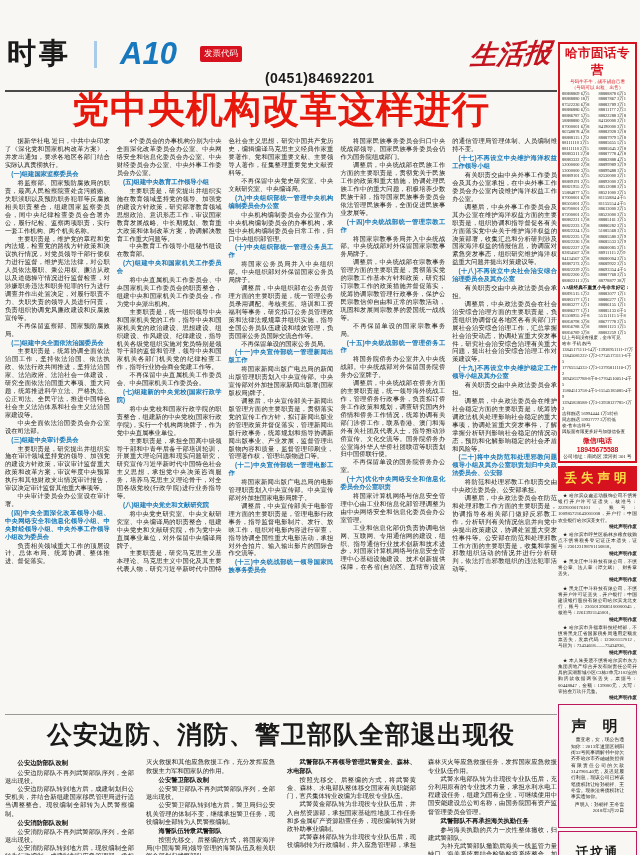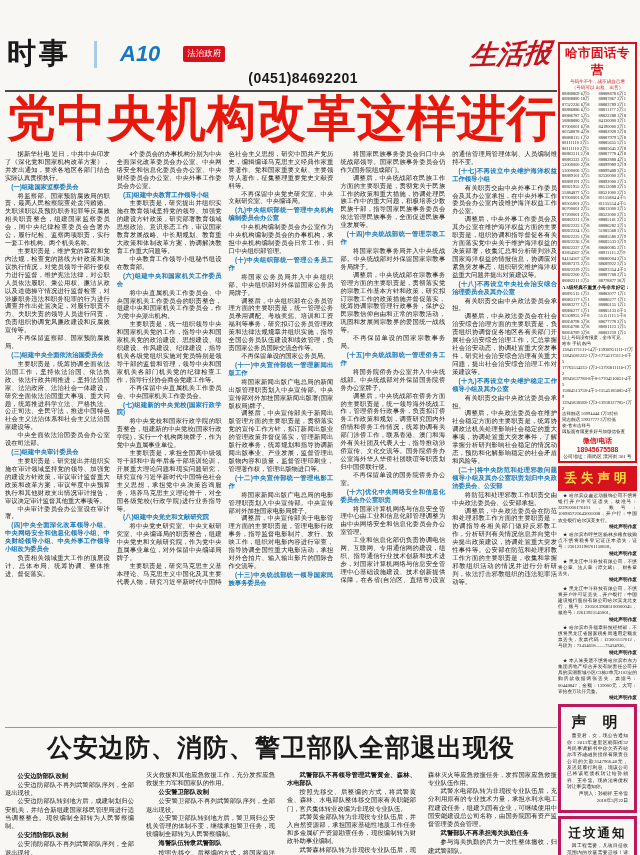--- a/index.html
+++ b/index.html
@@ -10,29 +10,29 @@
   html,body{margin:0;padding:0;}
   body{width:640px;height:855px;background:#f8f7f3;color:var(--ink);
        font-family:"Liberation Serif","DejaVu Serif",serif;overflow:hidden;position:relative;}
   .page{position:absolute;inset:0;}
   .main-area{position:absolute;left:5px;top:0;width:552px;}
 
   
   .masthead{display:flex;align-items:center;gap:23px;padding:22px 0 4px 2px;border-bottom:2px solid #4a4a4a;}
   .m-section{font-size:29px;font-weight:bold;letter-spacing:3px;}
   .m-div{width:3px;height:27px;background:#a8cbe8;}
-  .m-page{font-size:22px;font-weight:bold;font-style:italic;color:var(--blue);font-family:"Liberation Sans",sans-serif;}
+  .m-page{font-size:31px;font-weight:bold;font-style:italic;color:var(--blue);font-family:"Liberation Sans",sans-serif;}
   .m-badge{background:var(--red);color:#fff;font-size:8.5px;padding:2px 4px;border-radius:2px;font-family:"Liberation Sans",sans-serif;}
   .m-phone{font-size:14px;font-weight:bold;letter-spacing:.5px;font-family:"Liberation Sans",sans-serif;margin-top:48px;}
   .m-logo{margin-left:auto;margin-right:6px;color:#c41420;font-size:27px;font-weight:bold;font-style:italic;transform:skewX(-8deg) rotate(-2deg);}
 
   .dateline{font-size:7.5px;letter-spacing:.5px;color:#222;padding:3px 0 1px 16px;}
 
-  .headline{color:var(--headline-red);font-size:49px;font-weight:900;text-align:right;
-            font-family:Liberation Sans, sans-serif;letter-spacing:1px;line-height:1.04;margin:1px 0 6px;}
+  .headline{color:var(--headline-red);font-size:37px;font-weight:900;text-align:center;
+            font-family:Liberation Mono, monospace;letter-spacing:1px;line-height:1.04;margin:1px 0 6px;}
 
   
   .article{height:572px;column-count:5;column-gap:7px;font-size:6.3px;line-height:1.26;
            text-align:justify;overflow:hidden;}
   .article p{margin:0;text-indent:2em;}
   .sec-h{color:var(--subhead);font-weight:bold;font-family:"Liberation Sans",sans-serif;
          text-indent:1em;margin:1px 0;}
 
   
   .bottom{border-top:1px solid #999;margin-top:5px;padding-top:3px;}
@@ -53,40 +53,40 @@
   .aa-note{font-size:4.7px;font-weight:bold;color:#111;margin:1px 0;}
   .ad-lines{font-size:4.5px;line-height:1.3;color:#222;}
   .ad-contact{color:var(--red);font-weight:bold;font-size:6.8px;text-align:center;margin-top:1px;
               font-family:"Liberation Sans",sans-serif;}
   .ad-addr{font-size:4.8px;text-align:center;}
   .lost-banner{background:var(--red);color:#fde047;font-size:12.5px;font-weight:900;text-align:center;
                letter-spacing:4px;padding:4px 0;margin:3px 0 2px;font-family:"Liberation Sans",sans-serif;}
   .notices{font-size:4.7px;line-height:1.32;text-align:justify;}
   .notices p{margin:0;text-indent:1em;}
   .notice-end{text-align:right;font-weight:bold;margin-bottom:2px;font-size:4.7px;}
-  .decl-box,.grave-box{border:3px solid #be185d;margin-top:3px;padding:6px;}
+  .decl-box,.grave-box{border:1px solid #be185d;margin-top:3px;padding:12px;}
   .decl-title{font-size:15px;font-weight:900;text-align:center;letter-spacing:6px;
               font-family:"Liberation Sans",sans-serif;}
   .grave-title{font-size:12.5px;font-weight:900;text-align:center;letter-spacing:2px;
                font-family:"Liberation Sans",sans-serif;}
   .decl-body{font-size:4.8px;line-height:1.32;text-align:justify;text-indent:1em;margin:1px 0;}
   .decl-sign{font-size:4.8px;text-align:right;line-height:1.35;}
 </style>
 </head>
 <body>
 
 <div class="page">
 
   <div class="main-area">
 
     <div class="masthead">
       <span class="m-section">时事</span>
       <span class="m-div"></span>
       <span class="m-page">A10</span>
-      <span class="m-badge">法治政府</span>
+      <span class="m-badge">发票代码</span>
       <span class="m-phone">(0451)84692201</span>
       <span class="m-logo">生活报</span>
     </div>
 
 
     <div class="headline">党中央机构改革这样进行</div>
 
     <div class="article">
         <p>据新华社电 近日，中共中央印发了《深化党和国家机构改革方案》，并发出通知，要求各地区各部门结合实际认真贯彻执行。</p>
         <div class="sec-h">(一)组建国家监察委员会</div>

